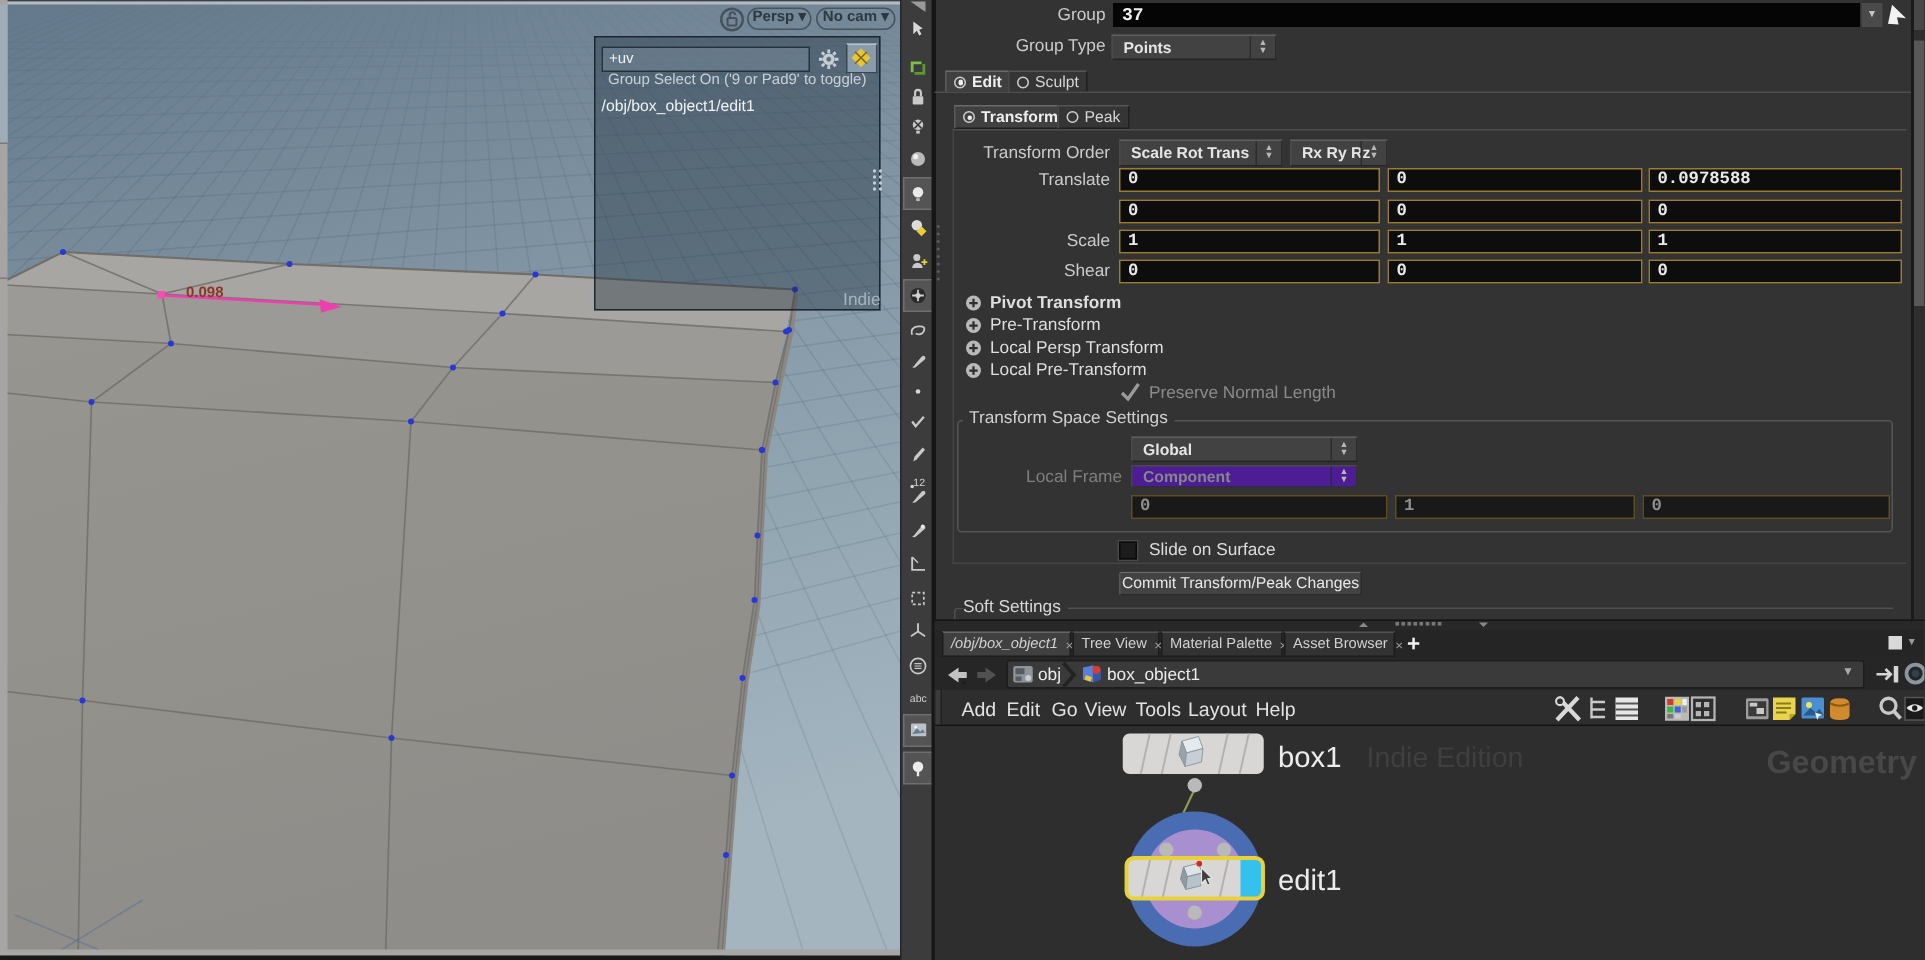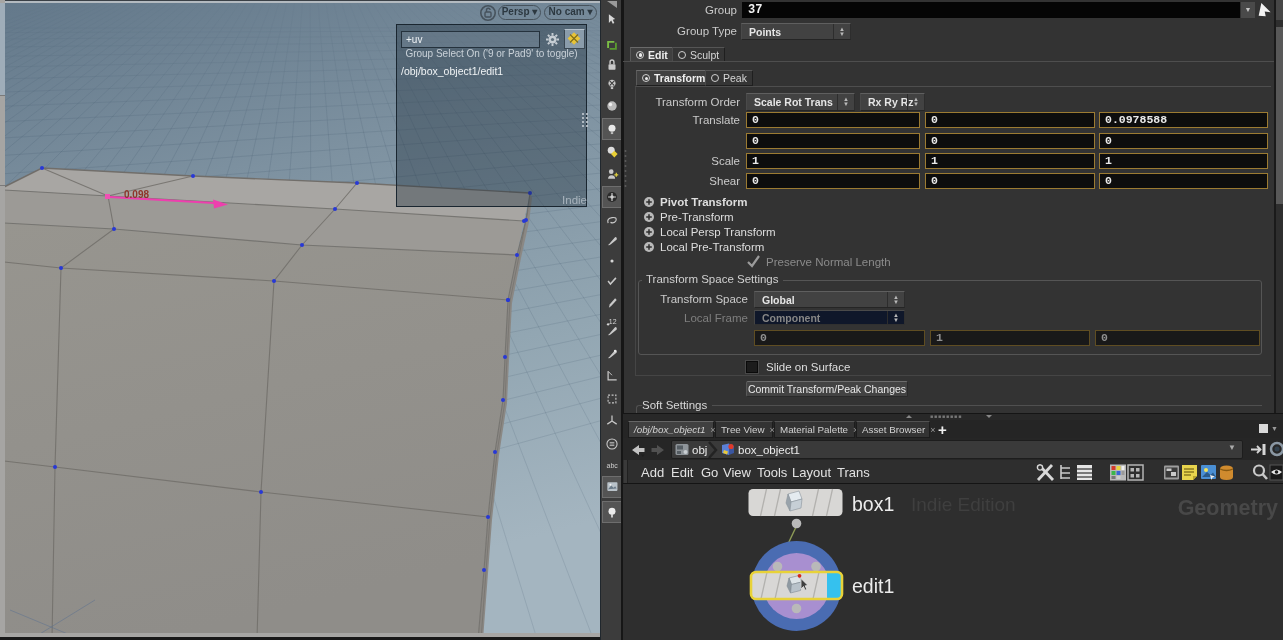--- a/index.html
+++ b/index.html
@@ -3,21 +3,21 @@
 *{margin:0;padding:0;box-sizing:border-box;}
 html,body{width:1283px;height:640px;overflow:hidden;background:#333;font-family:"Liberation Sans",sans-serif;}
 #root{position:relative;width:1283px;height:640px;}
 .abs{position:absolute;}
 .lbl{position:absolute;text-align:right;font-size:11.5px;color:#cbcbcb;line-height:16px;height:16px;}
 .lbl.dis{color:#7f7f7f;}
 .fld{position:absolute;background:#0d0d0d;border:1px solid #9c7b32;color:#eaeaea;font-family:"Liberation Mono",monospace;font-weight:bold;font-size:11.5px;line-height:14px;padding-left:5px;}
 .fld.dis{background:#191919;border-color:#5f4d22;color:#8f8f8f;}
 .dd{position:absolute;background:#424242;border-top:1px solid #5f5f5f;border-left:1px solid #4a4a4a;border-right:1px solid #2d2d2d;border-bottom:1px solid #252525;color:#e5e5e5;font-weight:bold;font-size:10.5px;display:flex;align-items:center;padding-left:7px;white-space:nowrap;overflow:hidden;}
 .dd .sp{position:absolute;right:0;top:0;bottom:0;width:17px;border-left:1px solid #2d2d2d;display:flex;flex-direction:column;align-items:center;justify-content:center;color:#b9b9b9;font-size:6px;line-height:5px;}
-.dd.dis{color:#868686;background:#0f172a;border-color:#4a4a4a #303030 #303030 #444;}
+.dd.dis{color:#868686;background:#4c1d95;border-color:#4a4a4a #303030 #303030 #444;}
 .tab{position:absolute;display:flex;align-items:center;font-size:10.5px;color:#d6d6d6;background:#353535;border:1px solid #1f1f1f;border-top-color:#555;border-left-color:#4a4a4a;padding:0 5px;gap:4px;white-space:nowrap;}
 .tab.sel{background:#404040;border-top-color:#6a6a6a;border-left-color:#5a5a5a;font-weight:bold;color:#efefef;}
 .rad{width:8px;height:8px;border-radius:50%;border:1.5px solid #cfcfcf;display:inline-block;position:relative;}
 .rad.on::after{content:"";position:absolute;left:1.5px;top:1.5px;width:3.5px;height:3.5px;border-radius:50%;background:#efefef;}
 .ntab{position:absolute;top:421px;height:17px;background:#333;border:1px solid #1c1c1c;border-top-color:#525252;color:#d2d2d2;font-size:9.8px;display:flex;align-items:center;padding:0 5px;gap:5px;justify-content:space-between;}
 .ntab .x{color:#9a9a9a;font-size:9px;}
 .mi{font-size:13px;color:#e2e2e2;position:absolute;top:465px;}
 </style></head>
 <body>
 <div id="root">
@@ -392,21 +392,20 @@
       <circle cx="6" cy="6" r="5" fill="#b9b9b9"></circle>
       <path d="M6 3.2 V8.8 M3.2 6 H8.8" stroke="#2e2e2e" stroke-width="1.5"></path>
     </svg>
 <div class="abs" style="left:660px;top:239px;font-size:11.5px;line-height:16px;color:#dedede;font-weight:normal;">Local Pre-Transform</div>
 <svg class="abs" style="left:746px;top:254px;" width="15" height="15">
       <path d="M2 8 L6 12 L13 2" stroke="#9b9b9b" stroke-width="2.2" fill="none"></path>
     </svg>
 <div class="abs" style="left:766px;top:254px;font-size:11.5px;line-height:16px;color:#8b8b8b;">Preserve Normal Length</div>
 <div class="abs" style="left:638px;top:280px;width:624px;height:75px;border:1px solid #555;border-radius:3px;"></div>
 <div class="abs" style="left:642px;top:272px;font-size:11.5px;color:#d0d0d0;background:#333;padding:0 4px;line-height:15px;">Transform Space Settings</div>
-<div class="lbl" style="left:528px;top:291px;width:220px;">Transform Space</div>
 <div class="dd" style="left:754px;top:291px;width:151px;height:17px;">Global<span class="sp">▲<br>▼</span></div>
 <div class="lbl dis" style="left:528px;top:309.5px;width:220px;">Local Frame</div>
 <div class="dd dis" style="left:754px;top:310px;width:151px;height:15px;">Component<span class="sp">▲<br>▼</span></div>
 <div class="fld dis" style="left:754px;top:330px;width:171px;height:16px;">0</div>
 <div class="fld dis" style="left:930px;top:330px;width:160px;height:16px;">1</div>
 <div class="fld dis" style="left:1095px;top:330px;width:165px;height:16px;">0</div>
 <div class="abs" style="left:746px;top:361px;width:12px;height:12px;background:#1c1c1c;border:1px solid #0a0a0a;box-shadow:0 0 0 1px #484848;"></div>
 <div class="abs" style="left:766px;top:359px;font-size:11.5px;line-height:16px;color:#dedede;">Slide on Surface</div>
 <div class="abs" style="left:746px;top:381px;width:162px;height:16px;background:#434343;border:1px solid #2a2a2a;border-top-color:#6c6c6c;border-left-color:#585858;border-radius:2px;color:#e8e8e8;font-size:10.5px;text-align:center;line-height:14px;white-space:nowrap;">Commit Transform/Peak Changes</div>
 <div class="abs" style="left:642px;top:398px;font-size:11.5px;color:#d8d8d8;line-height:15px;">Soft Settings</div>
@@ -478,21 +477,21 @@
       <circle cx="8" cy="8" r="2.5" fill="#31404d"></circle>
     </svg>
 <div class="abs" style="left:623px;top:460px;width:660px;height:24px;background:#2e2e2e;border-bottom:1px solid #141414;"></div>
 <div class="abs" style="left:624px;top:460px;width:4px;height:23px;background:#3a3a3a;border-right:1px solid #202020;"></div>
 <div class="mi" style="left:641px;">Add</div>
 <div class="mi" style="left:671px;">Edit</div>
 <div class="mi" style="left:701px;">Go</div>
 <div class="mi" style="left:723px;">View</div>
 <div class="mi" style="left:757px;">Tools</div>
 <div class="mi" style="left:792px;">Layout</div>
-<div class="mi" style="left:837px;">Trans</div>
+<div class="mi" style="left:837px;">Help</div>
 <svg class="abs" style="left:1035px;top:463px;" width="248" height="19">
 <g transform="translate(2,0)">
         <path d="M1 17 L15 2 M2 2 L16 17" stroke="#d9d9d9" stroke-width="2.8" fill="none"></path>
         <circle cx="3" cy="4.5" r="2.6" fill="#2e2e2e" stroke="#d9d9d9" stroke-width="1.4"></circle>
       </g>
 <g transform="translate(24,0)" stroke="#c9c9c9" stroke-width="1.6" fill="none">
         <path d="M2 2 V16 M2 5 H11 M2 10 H11 M2 15 H11"></path>
       </g>
 <g transform="translate(41,0)">
         <rect x="1" y="2" width="15" height="15" fill="#e6e6e6"></rect>

